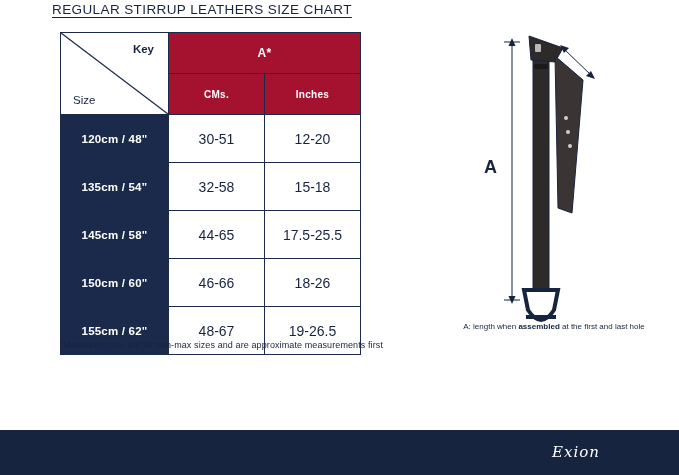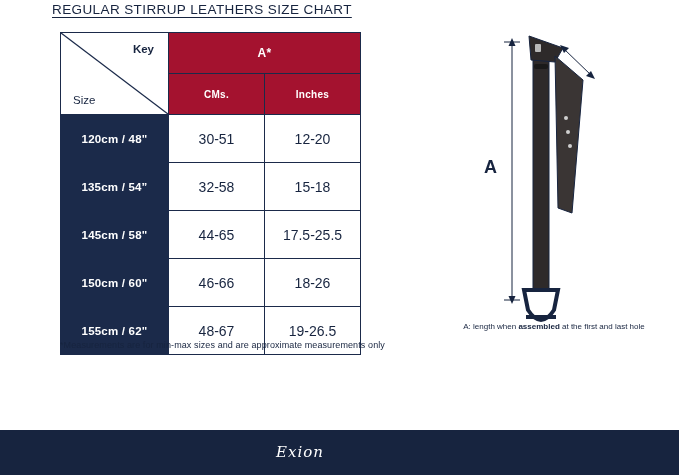--- a/index.html
+++ b/index.html
@@ -158,21 +158,21 @@
     height: 45px;
     background: #17243f;
   }
   .footer-logo {
     position: absolute;
     left: 0;
     top: 0;
     width: 600px;
     height: 45px;
     line-height: 45px;
-    text-align: center;
+    text-align: right;
     color: #ffffff;
     font-family: "DejaVu Serif", serif;
     font-style: italic;
     font-size: 15px;
     letter-spacing: 1px;
   }
 </style>
 </head>
 <body>
 
@@ -223,21 +223,21 @@
       </tr>
       <tr>
         <td class="row-label">155cm / 62"</td>
         <td class="row-val">48-67</td>
         <td class="row-val">19-26.5</td>
       </tr>
     </tbody>
   </table>
 </div>
 
-<div class="footnote">*Measurements are for min-max sizes and are approximate measurements only</div>
+<div class="footnote">*Measurements are for min-max sizes and are approximate measurements first</div>
 
 <div class="a-letter">A</div>
 
 <div class="diagram">
   <svg width="200" height="300" viewBox="0 0 200 300">
 
     <line x1="52" y1="14" x2="52" y2="272" stroke="#17243f" stroke-width="1"></line>
     <polygon points="52,10 48.5,18 55.5,18" fill="#17243f"></polygon>
     <polygon points="52,276 48.5,268 55.5,268" fill="#17243f"></polygon>
     <line x1="44" y1="14" x2="60" y2="14" stroke="#17243f" stroke-width="1"></line>

